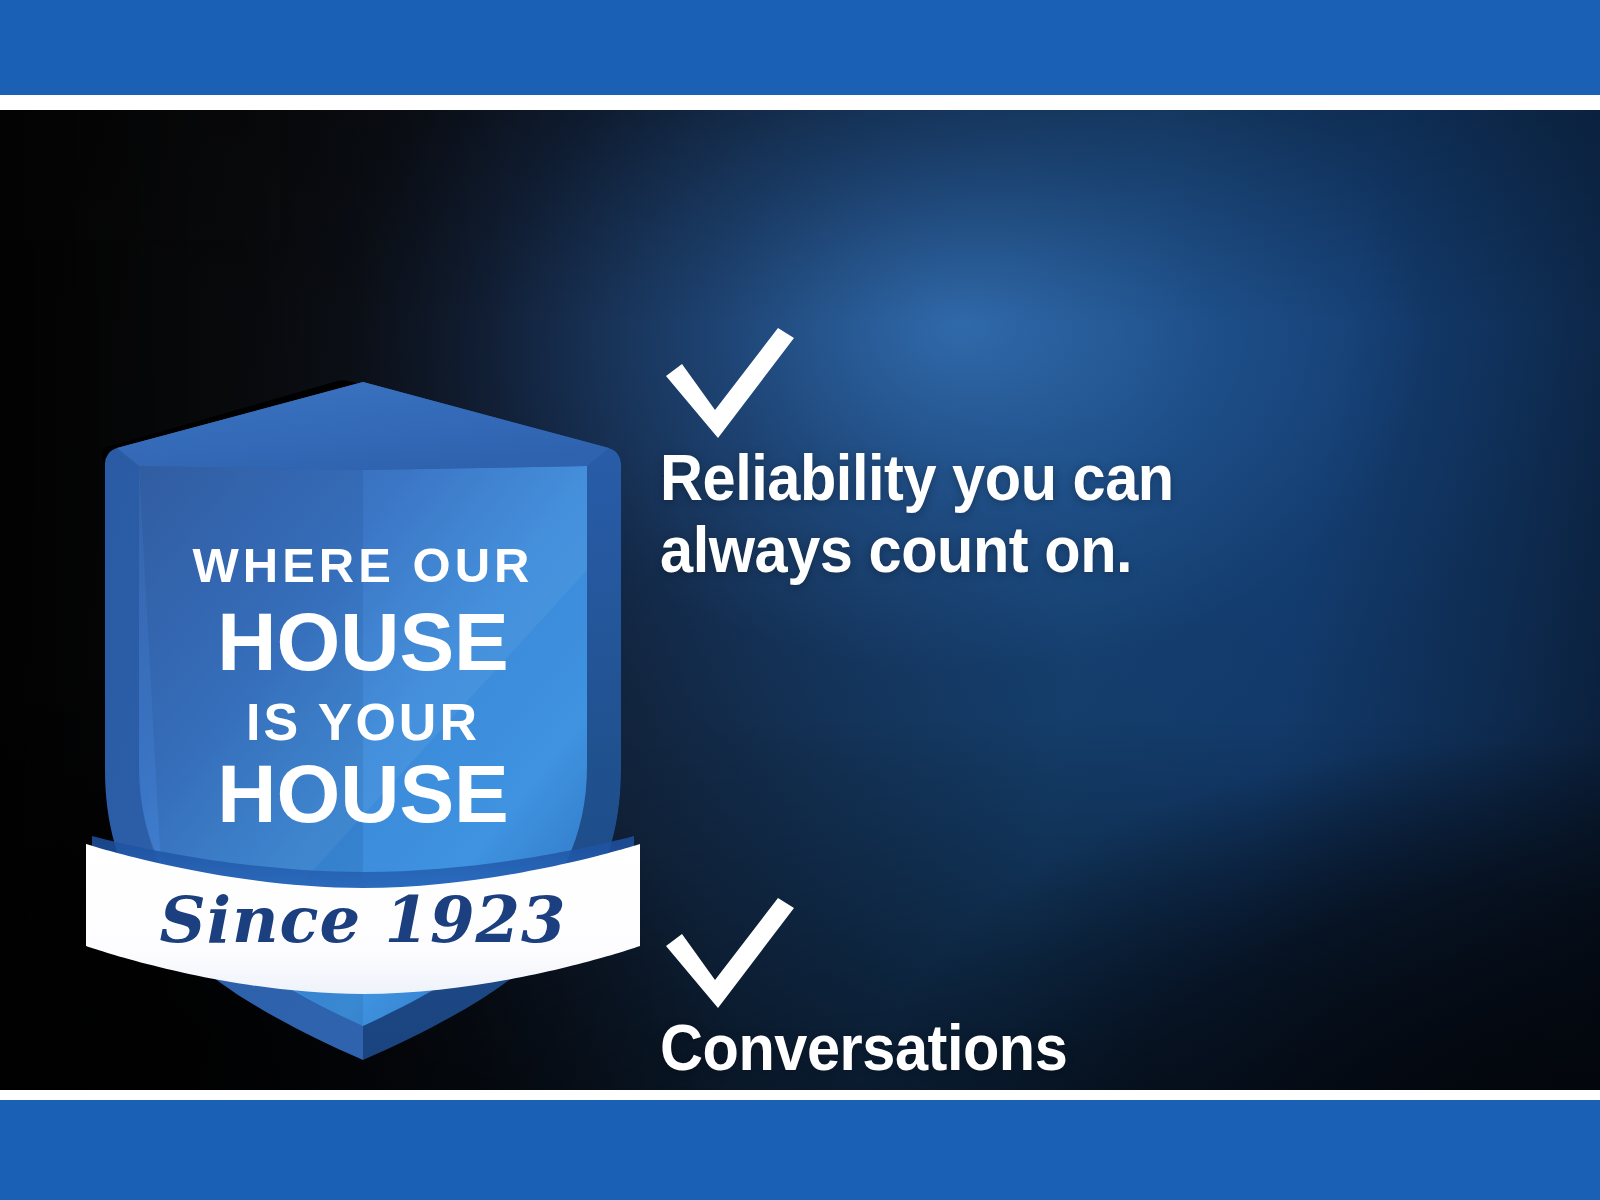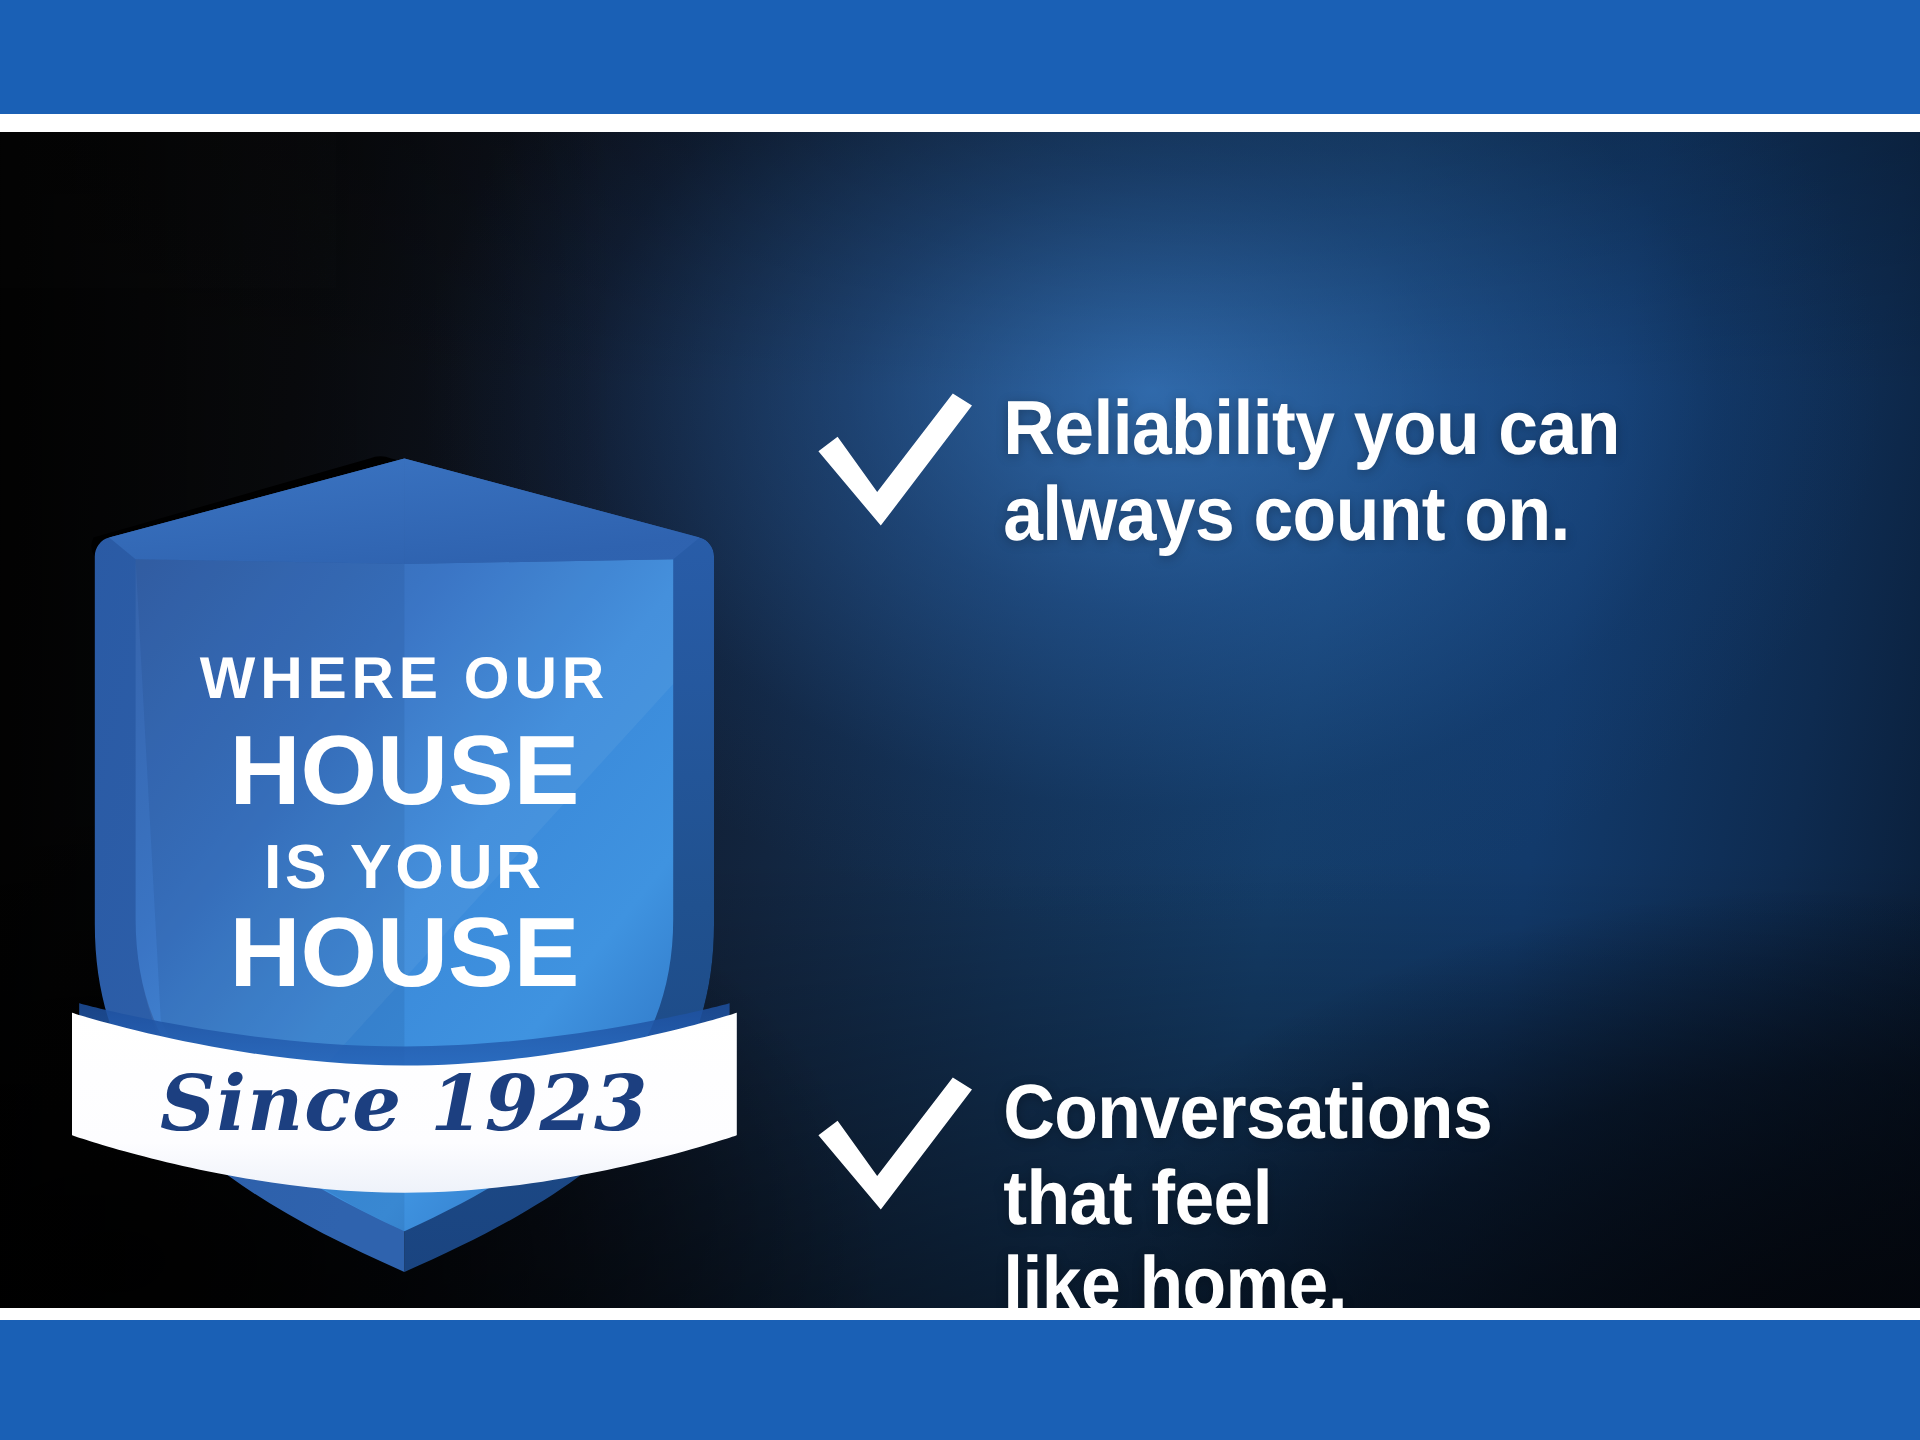--- a/index.html
+++ b/index.html
@@ -91,21 +91,21 @@
   #stage-noise {
     position: absolute;
     inset: -20px;
     opacity: 0.30;
     mix-blend-mode: overlay;
   }
 
   
   #emblem {
     position: absolute;
-    left: 46px;
+    left: 72px;
     top: 160px;
     width: 580px;
     height: 800px;
   }
   #emblem svg { display: block; width: 580px; height: 800px; }
 
   .shield-line {
     fill: #ffffff;
     font-family: "Liberation Sans", "DejaVu Sans", sans-serif;
     font-weight: 700;
@@ -137,24 +137,25 @@
   
   #bullets {
     position: absolute;
     left: 660px;
     top: 110px;
     width: 880px;
     height: 980px;
   }
   .bullet {
     position: absolute;
-    left: 16px;
+    left: 0;
     width: 880px;
     display: flex;
     align-items: flex-start;
+    flex-direction: column;
   }
   #bullet-0 { top: 100px; }
   #bullet-1 { top: 355px; }
   #bullet-2 { top: 670px; }
 
   .check-wrap {
     flex: 0 0 auto;
     width: 160px;
     padding-top: 4px;
   }

